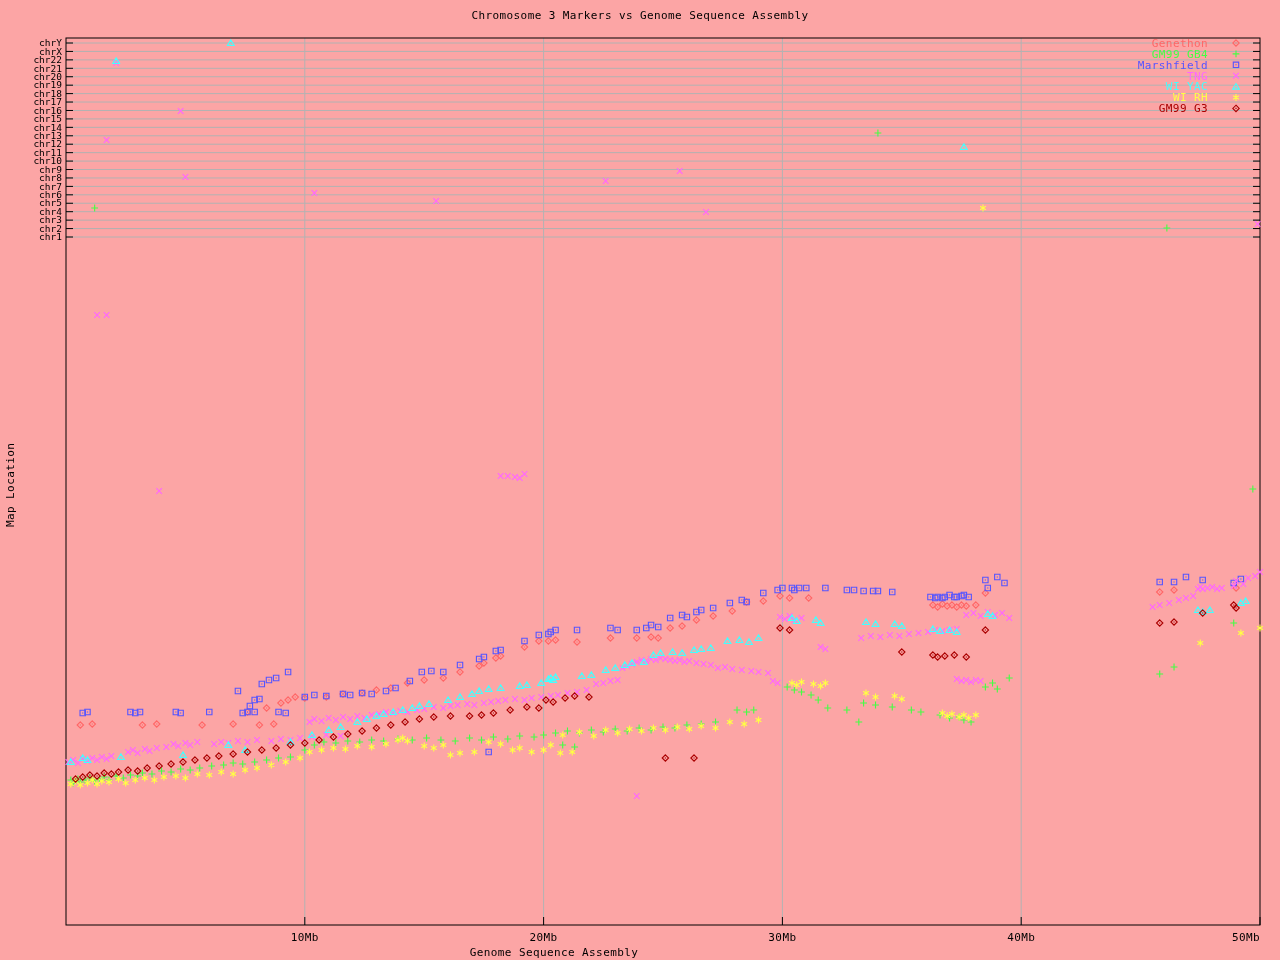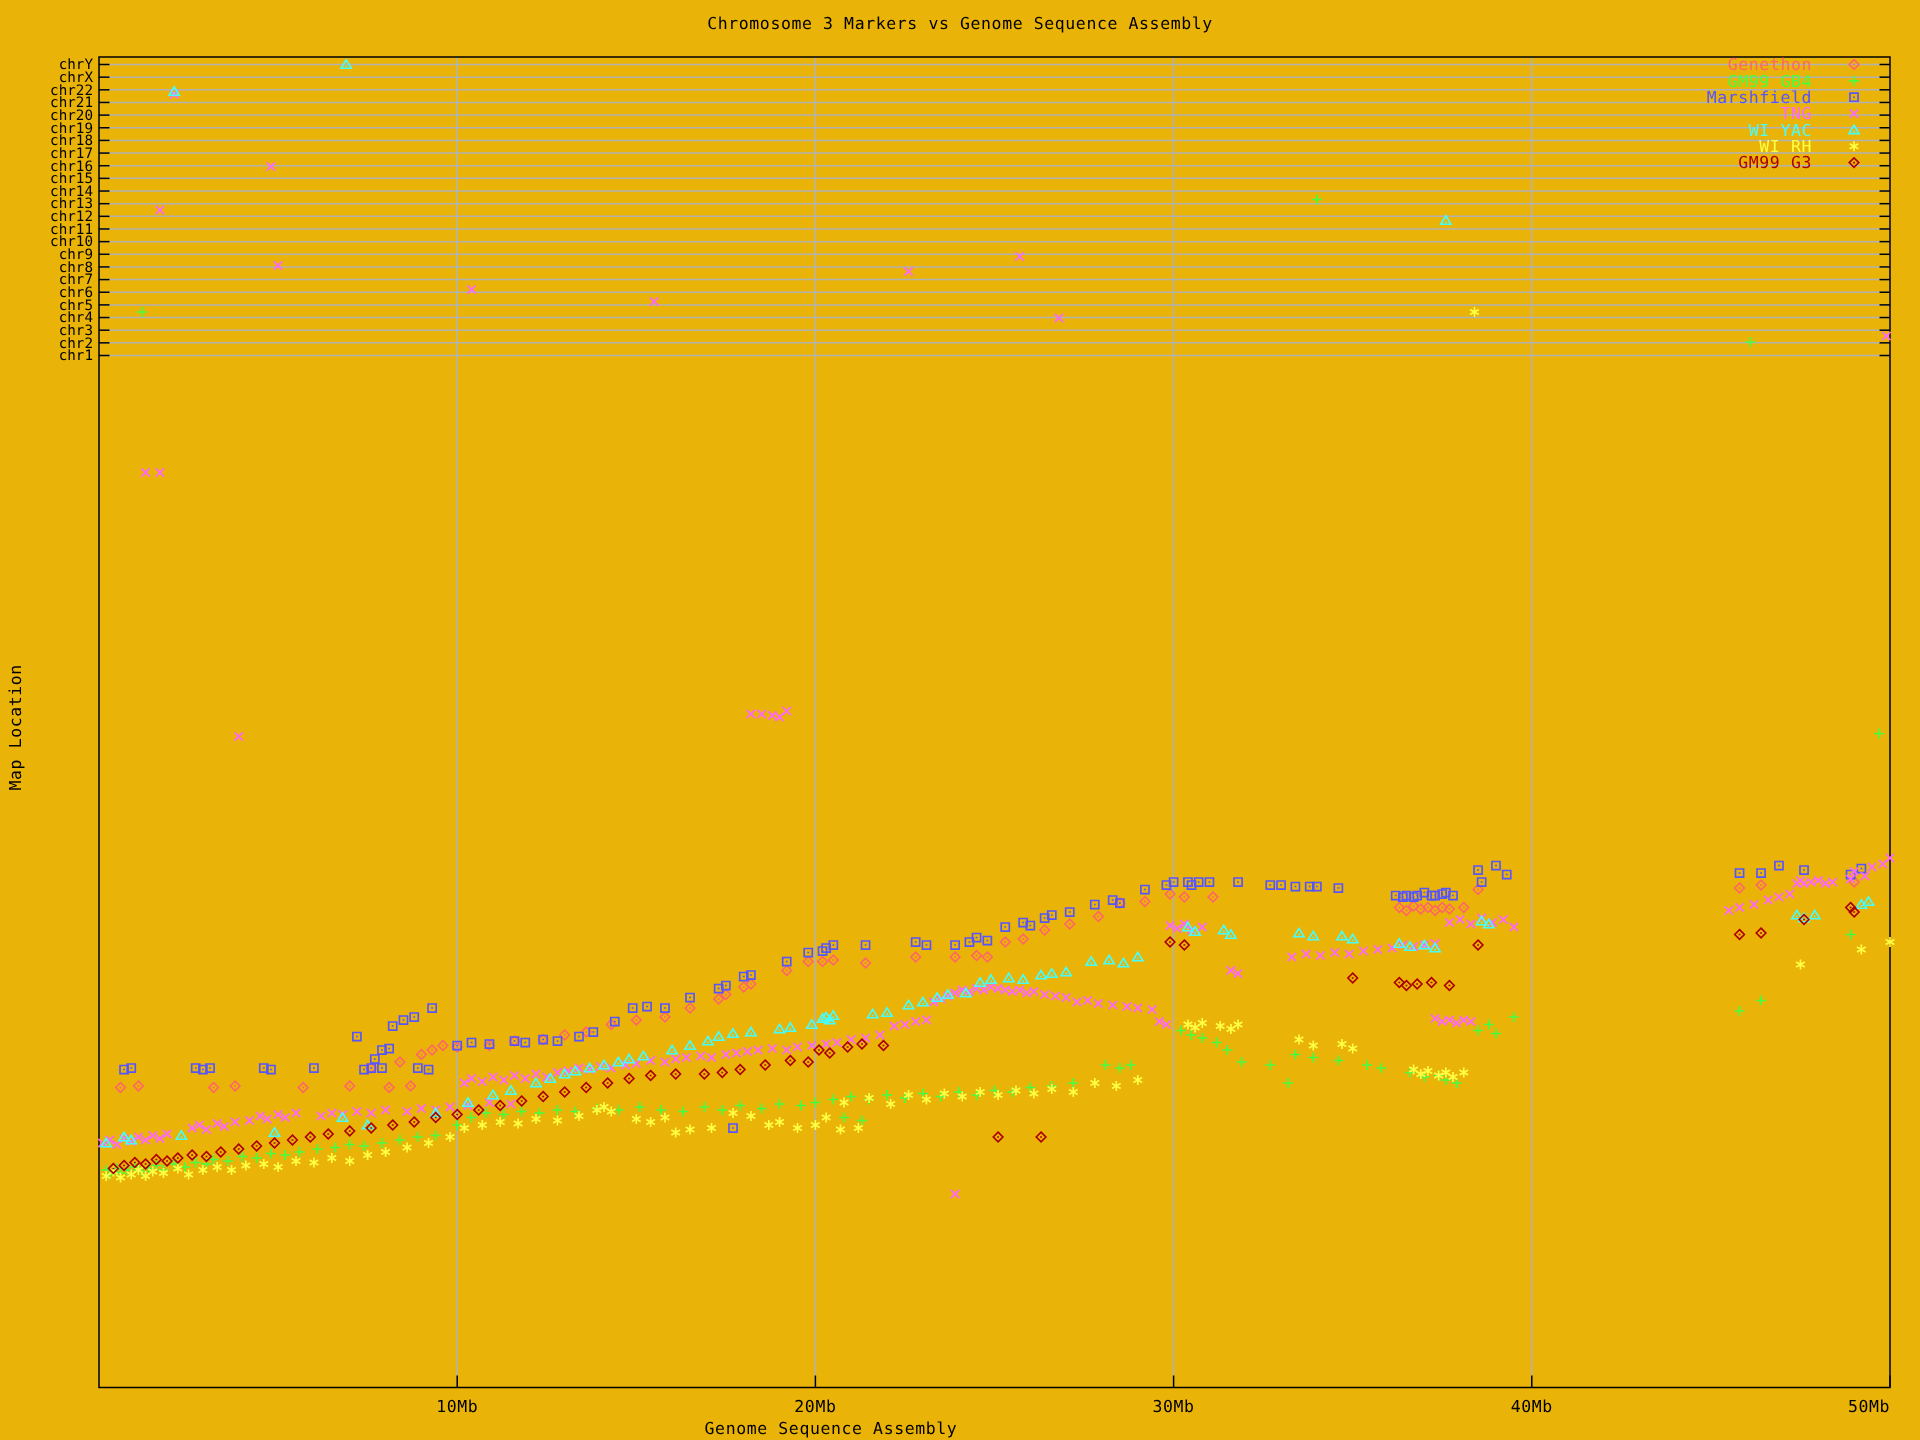--- a/index.html
+++ b/index.html
@@ -1,16 +1,16 @@
 <!DOCTYPE html>
 <html><head>
 <meta charset="utf-8">
 <style>
   html,body{margin:0;padding:0;background:#fff;}
-  #page{position:relative;width:1280px;height:960px;background:#eab308;overflow:hidden;
+  #page{position:relative;width:1280px;height:960px;background:#fca5a5;overflow:hidden;
         font-family:"DejaVu Sans Mono","Liberation Mono",monospace;}
   #chart-title{position:absolute;top:9px;left:0;width:1280px;text-align:center;
         font-size:11px;letter-spacing:0.4px;color:#000;}
   #y-axis-label{position:absolute;left:4px;top:437px;height:90px;
         writing-mode:vertical-rl;transform:rotate(180deg);
         font-size:11px;letter-spacing:0.4px;color:#000;}
   #x-axis-label{position:absolute;top:946px;left:0;width:1108px;text-align:center;
         font-size:11px;letter-spacing:0.4px;color:#000;}
   svg{position:absolute;top:0;left:0;}
   text{font-family:"DejaVu Sans Mono","Liberation Mono",monospace;}

